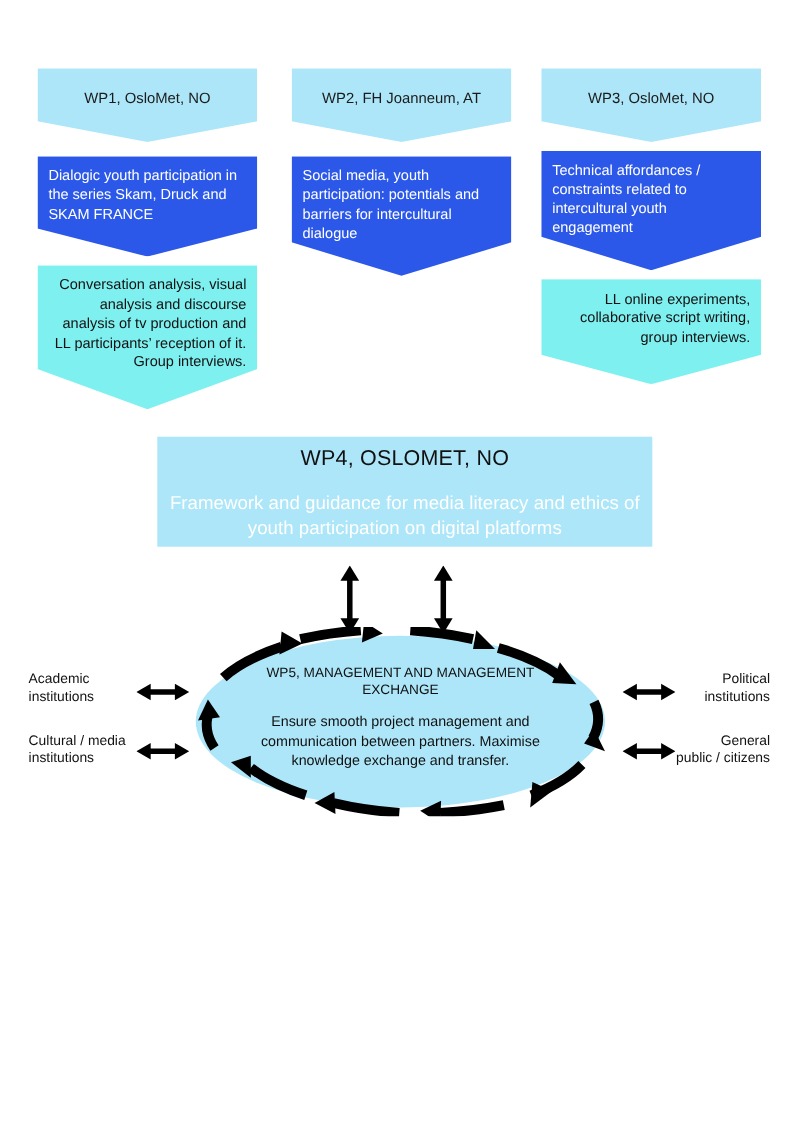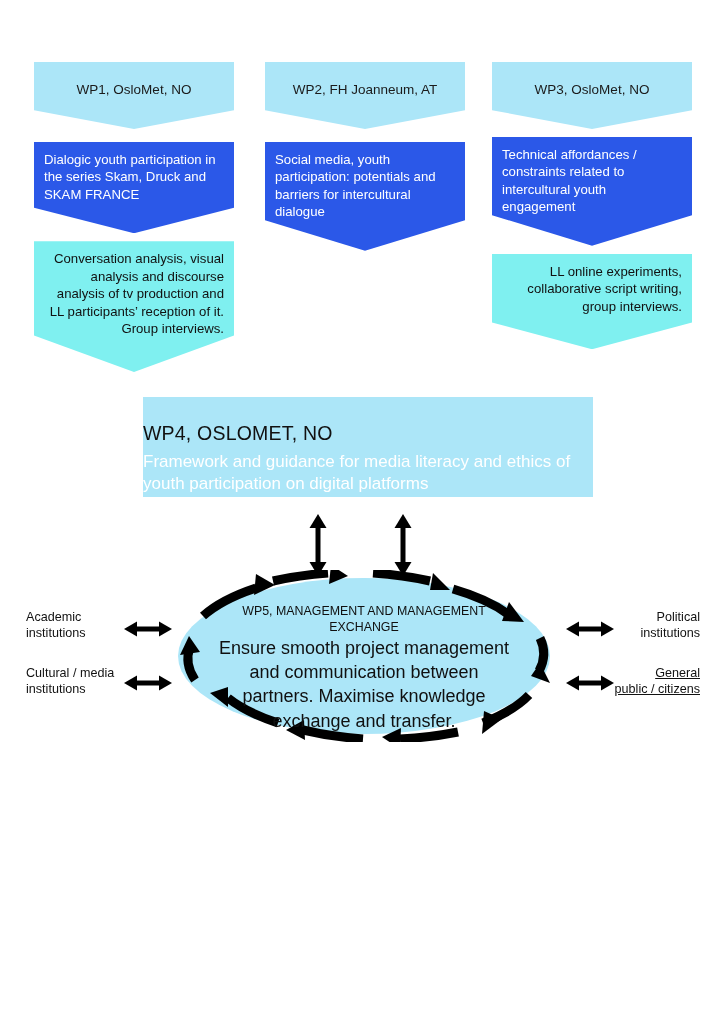--- a/index.html
+++ b/index.html
@@ -60,35 +60,35 @@
   }
 
   
   #wp4-box {
     position: absolute;
     left: 143px;
     top: 397px;
     width: 450px;
     height: 100px;
     background: #ace6f8;
-    text-align: left;
+    text-align: center;
     box-sizing: border-box;
-    padding-top: 25px;
+    padding-top: 9px;
   }
   #wp4-title {
     color: #111111;
     font-size: 19.5px;
     letter-spacing: 0.2px;
     line-height: 1.2;
   }
   #wp4-sub {
     color: #ffffff;
     font-size: 17px;
     line-height: 1.28;
-    margin-top: 6px;
+    margin-top: 18px;
   }
 
   
   .vconn { position: absolute; }
 
   
   #ellipse-wrap {
     position: absolute;
     left: 168px;
     top: 570px;
@@ -102,23 +102,23 @@
     width: 296px;
     text-align: center;
     color: #101010;
     pointer-events: none;
   }
   #wp5-heading {
     font-size: 12.4px;
     line-height: 1.26;
   }
   #wp5-body {
-    font-size: 18px;
+    font-size: 13px;
     line-height: 1.34;
-    margin-top: 1px;
+    margin-top: 12px;
   }
 
   
   .side-label {
     position: absolute;
     font-size: 12.6px;
     line-height: 1.3;
     color: #111111;
     white-space: pre-line;
   }
@@ -215,21 +215,21 @@
     </div>
   </div>
 
   <div class="side-label side-left" style="top:609px;">Academic
 institutions</div>
   <div class="side-label side-left" style="top:665px;">Cultural / media
 institutions</div>
 
   <div class="side-label side-right" style="top:609px;">Political
 institutions</div>
-  <div class="side-label side-right" style="top:665px;text-decoration:underline;">General
+  <div class="side-label side-right" style="top:665px;">General
 public / citizens</div>
 
   <svg class="harrow" style="left:124px; top:618px;" width="48" height="22" viewBox="0 0 48 22">
     <line x1="11" y1="11" x2="37" y2="11" stroke="#000" stroke-width="5"></line>
     <polygon points="0,11 13,3.5 13,18.5"></polygon>
     <polygon points="48,11 35,3.5 35,18.5"></polygon>
   </svg>
   <svg class="harrow" style="left:124px; top:672px;" width="48" height="22" viewBox="0 0 48 22">
     <line x1="11" y1="11" x2="37" y2="11" stroke="#000" stroke-width="5"></line>
     <polygon points="0,11 13,3.5 13,18.5"></polygon>

